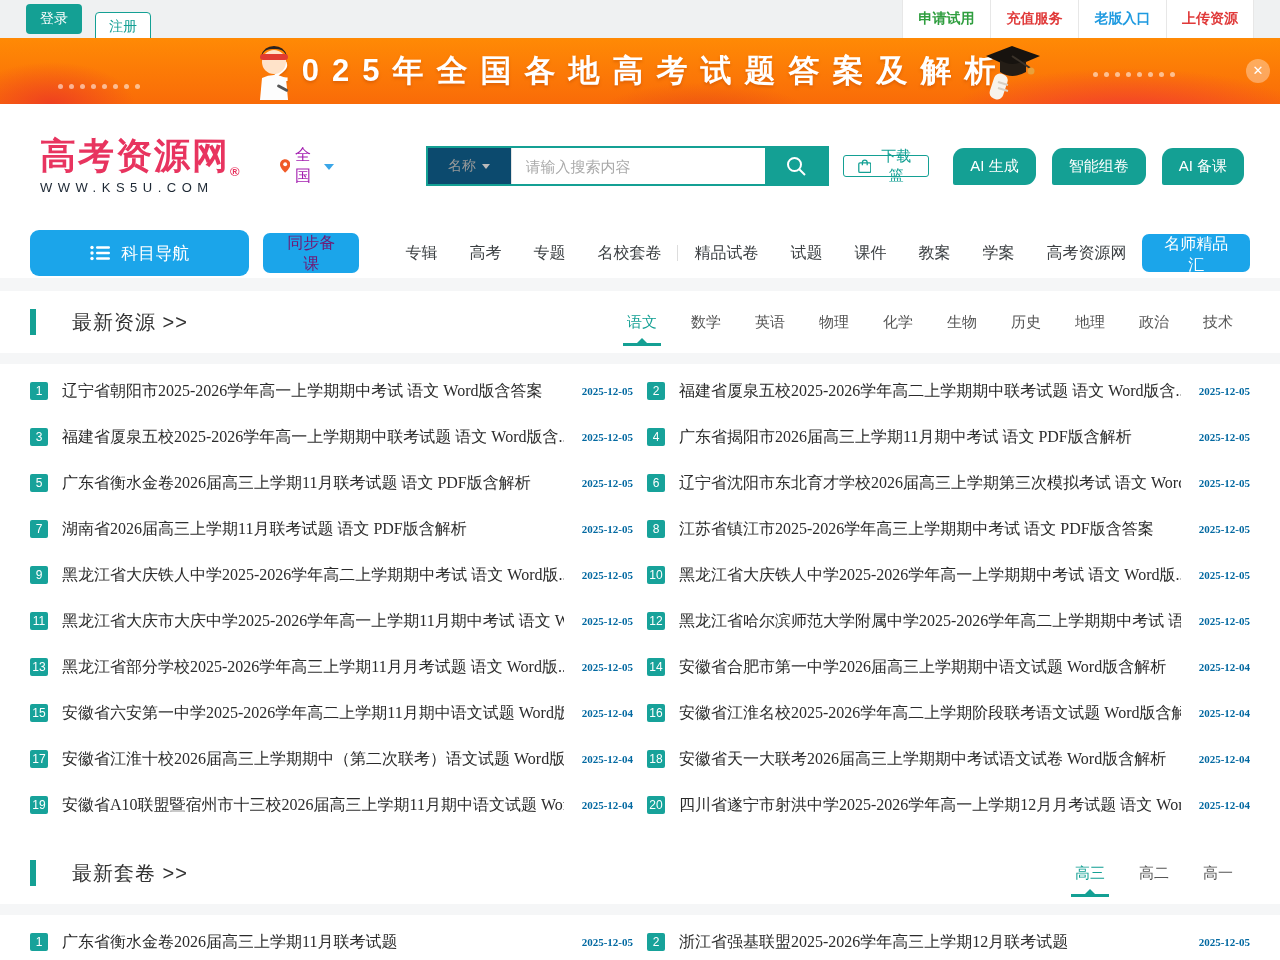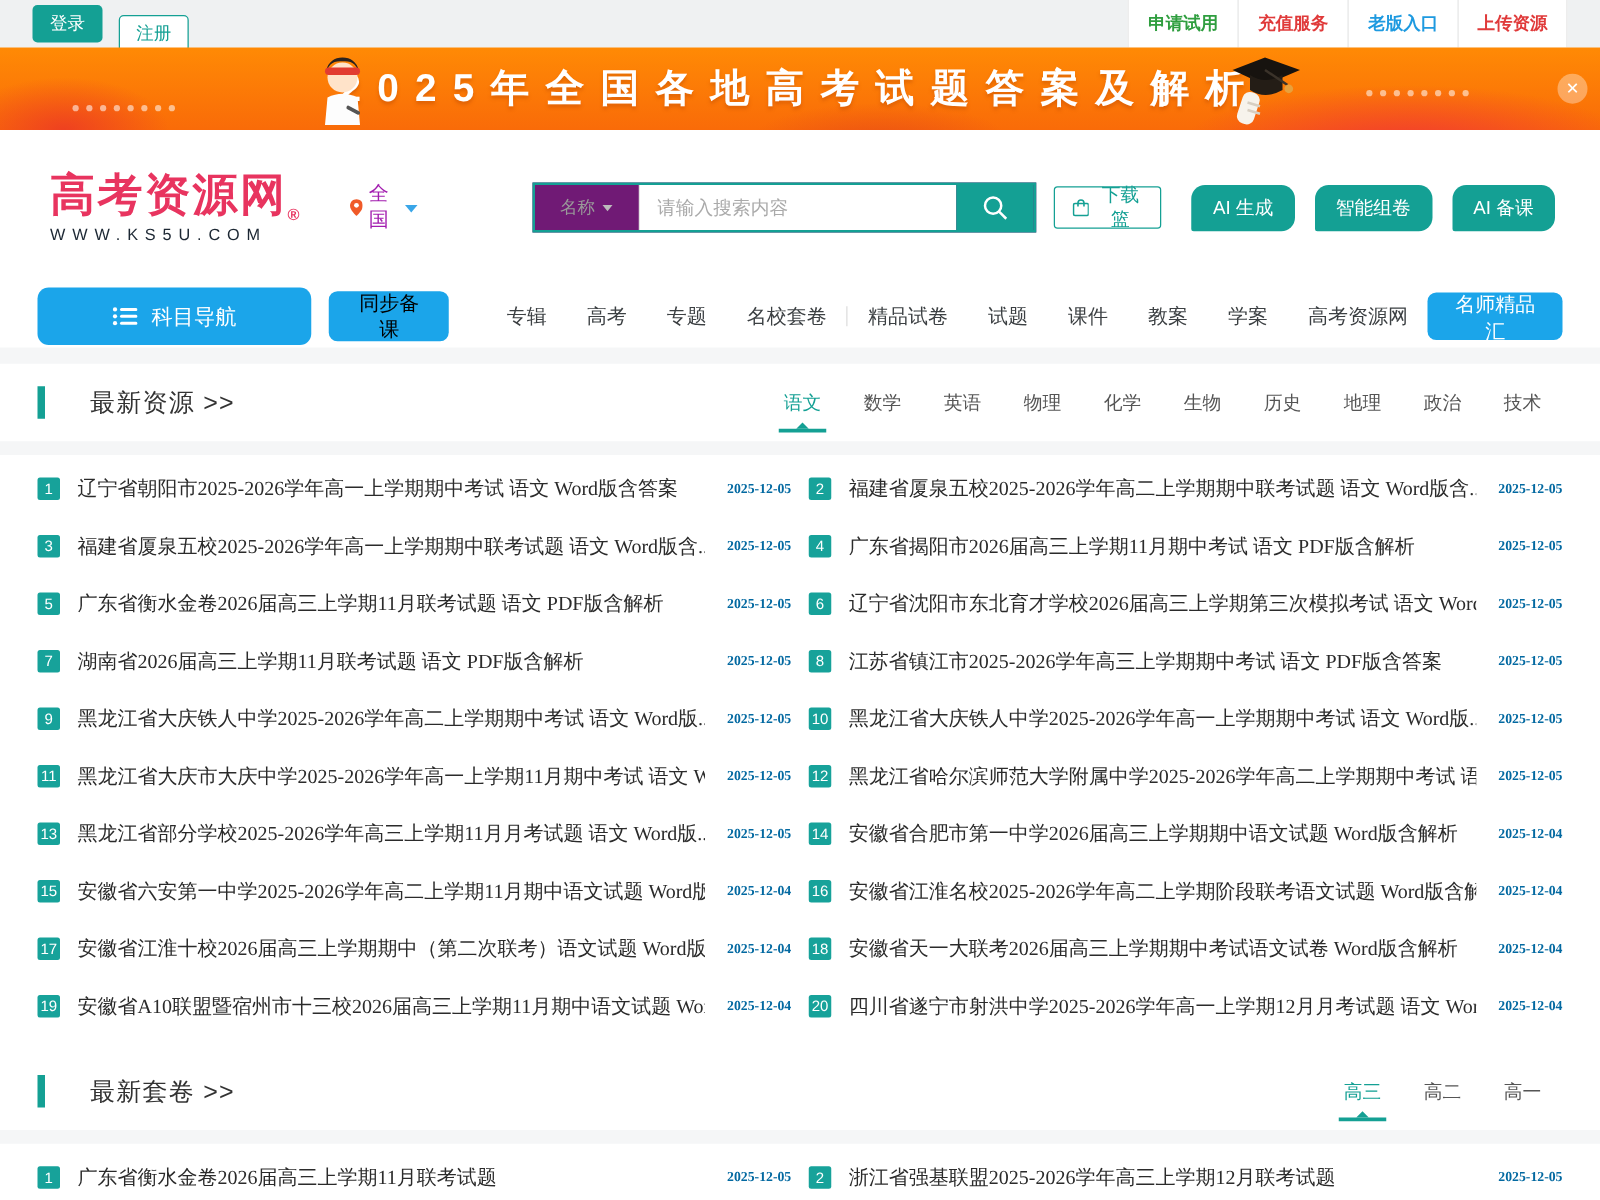--- a/index.html
+++ b/index.html
@@ -47,47 +47,47 @@
   .logo-cn { font-size:36px; font-weight:bold; color:#e8345f; letter-spacing:2px;
     line-height:1.05; white-space:nowrap; }
   .logo-reg { font-size:13px; vertical-align:-8px; }
   .logo-sub { font-size:13px; color:#1c2733; letter-spacing:5.5px; margin-top:2px; }
   .location { display:flex; align-items:center; gap:5px; margin-left:38px;
     cursor:pointer; font-size:16px; color:#a21caf;justify-content:flex-end; }
   .chev-down { width:0; height:0; border-left:5px solid transparent;
     border-right:5px solid transparent; border-top:6px solid #3aa6e8; margin-top:2px; }
 
   .searchbar { display:flex; margin-left:92px; width:492px; height:40px;
-    border:2px solid #14a094; background:#701a75; }
+    border:2px solid #14a094; background:#0c4a6e; }
   .search-cat { width:84px; display:flex; align-items:center; justify-content:center;
     gap:6px; font-size:14px; color:#999; border-right:1px solid #e4e4e4; cursor:pointer; }
   .search-cat .chev { width:0;height:0;border-left:4px solid transparent;
     border-right:4px solid transparent;border-top:5px solid #bbb; }
   .search-input { flex:1; border:none; outline:none; font-size:15px; padding:0 14px;
     color:#333; font-family:"Liberation Sans",sans-serif; }
   .search-input::placeholder { color:#aaa; }
   .search-btn { width:62px; background:#14a094; border:none; cursor:pointer;
     display:flex; align-items:center; justify-content:center; }
 
-  .basket-btn { margin-left:14px; height:34px; padding:0 14px; background:#fff;
+  .basket-btn { margin-left:14px; height:22px; padding:0 14px; background:#fff;
     border:1px solid #14a094; border-radius:3px; color:#14a094; font-size:15px;
     display:flex; align-items:center; gap:7px; cursor:pointer; }
 
   .hdr-actions { margin-left:24px; display:flex; gap:16px; }
   .act-btn { background:#14a094; color:#fff; border:none; font-size:15px;
     height:37px; padding:0 17px; border-radius:11px 11px 11px 2px; cursor:pointer;
     white-space:nowrap; }
 
   
   .nav { background:#fff; height:50px; display:flex; align-items:center; padding:0 30px; }
   .subject-nav { width:226px; height:46px; background:#1ba5ea; color:#fff;
     border:none; border-radius:9px; font-size:17px; display:flex; align-items:center;
     justify-content:center; gap:11px; cursor:pointer; }
   .sync-btn { margin-left:14px; height:40px; padding:0 17px; background:#1ba5ea;
-    color:#000000; border:none; border-radius:7px; font-size:16px; cursor:pointer; }
+    color:#701a75; border:none; border-radius:7px; font-size:16px; cursor:pointer; }
   .nav-items { display:flex; align-items:center; margin-left:30px; gap:0; }
   .nav-item { font-size:16px; color:#3c4043; padding:0 16px; cursor:pointer;
     white-space:nowrap; }
   .nav-sep { width:1px; height:16px; background:#ddd; }
   .featured-btn { margin-left:auto; height:38px; padding:0 15px; background:#1ba5ea;
     color:#fff; border:none; border-radius:7px; font-size:16px; cursor:pointer; }
 
   
   .content { background:#fff; margin-top:13px; }
   .sec-head { height:62px; display:flex; align-items:center; padding:0 30px; }

